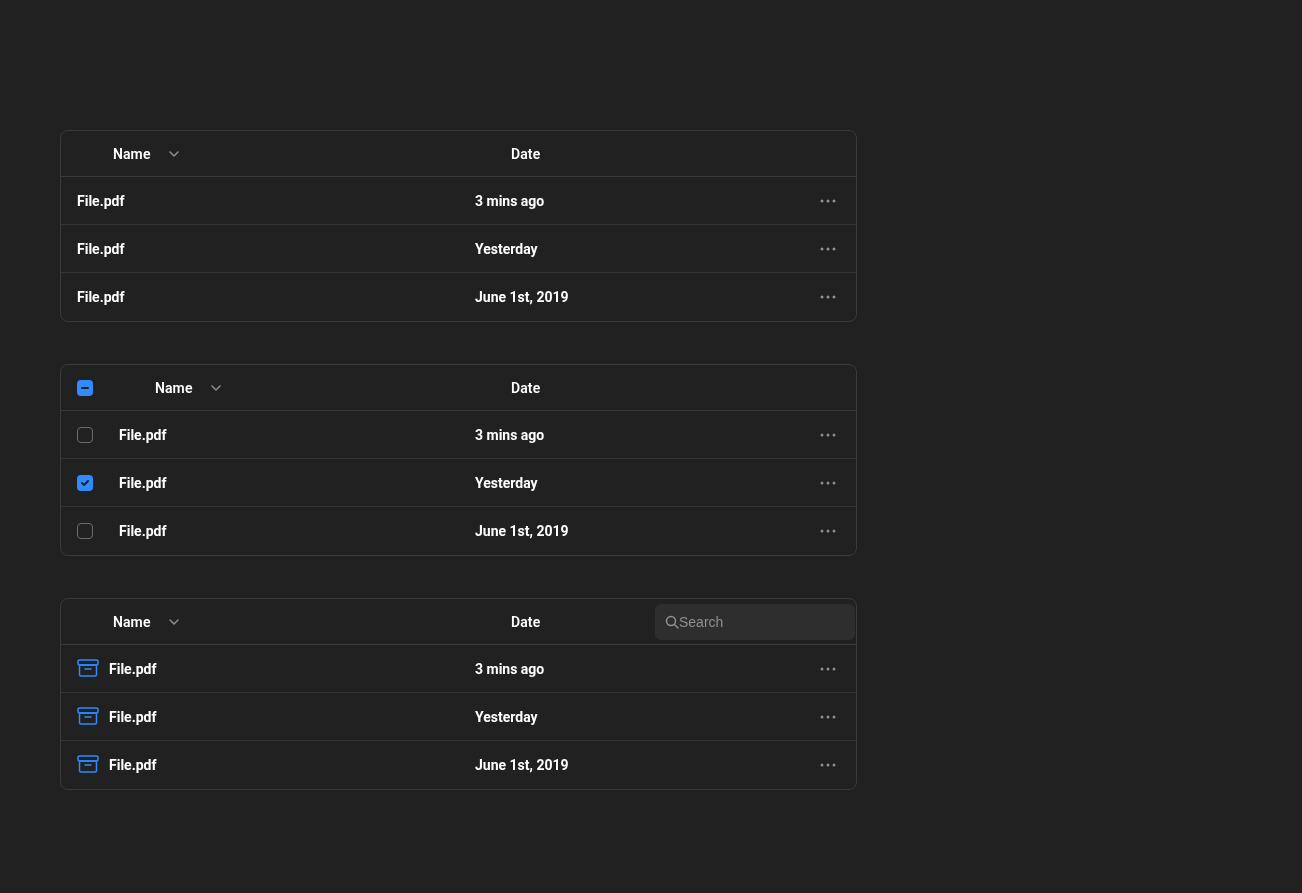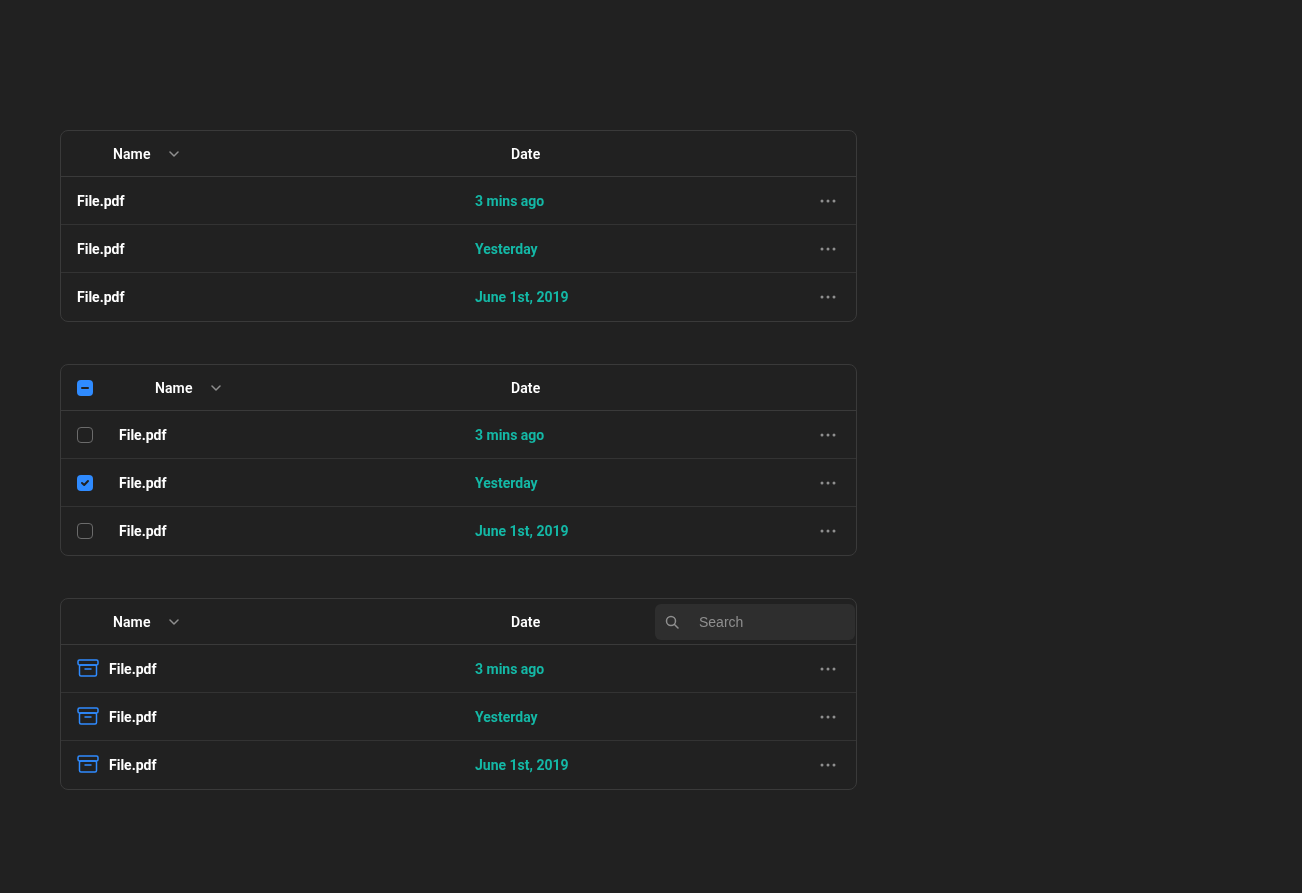--- a/index.html
+++ b/index.html
@@ -44,21 +44,21 @@
     display: flex;
     align-items: center;
     gap: 10px;
   }
   .col-date {
     flex: 1 1 auto;
     display: flex;
     align-items: center;
   }
   .col-date-body {
-    color: #14b8a6;
+    color: #ffffff;
   }
   .col-actions {
     flex: 0 0 40px;
     display: flex;
     justify-content: flex-end;
     align-items: center;
   }
   .th {
     font-weight: 600;
     color: #ffffff;
@@ -113,21 +113,21 @@
 
   
   .search-wrap {
     flex: 0 0 200px;
     display: flex;
     align-items: center;
     background: #2e2e2e;
     border-radius: 6px;
     height: 36px;
     padding: 0 10px;
-    gap: 20px;
+    gap: 0;
   }
   .search-wrap input {
     background: transparent;
     border: none;
     outline: none;
     color: #ffffff;
     font-size: 14px;
     width: 100%;
   }
   .search-wrap input::placeholder {

